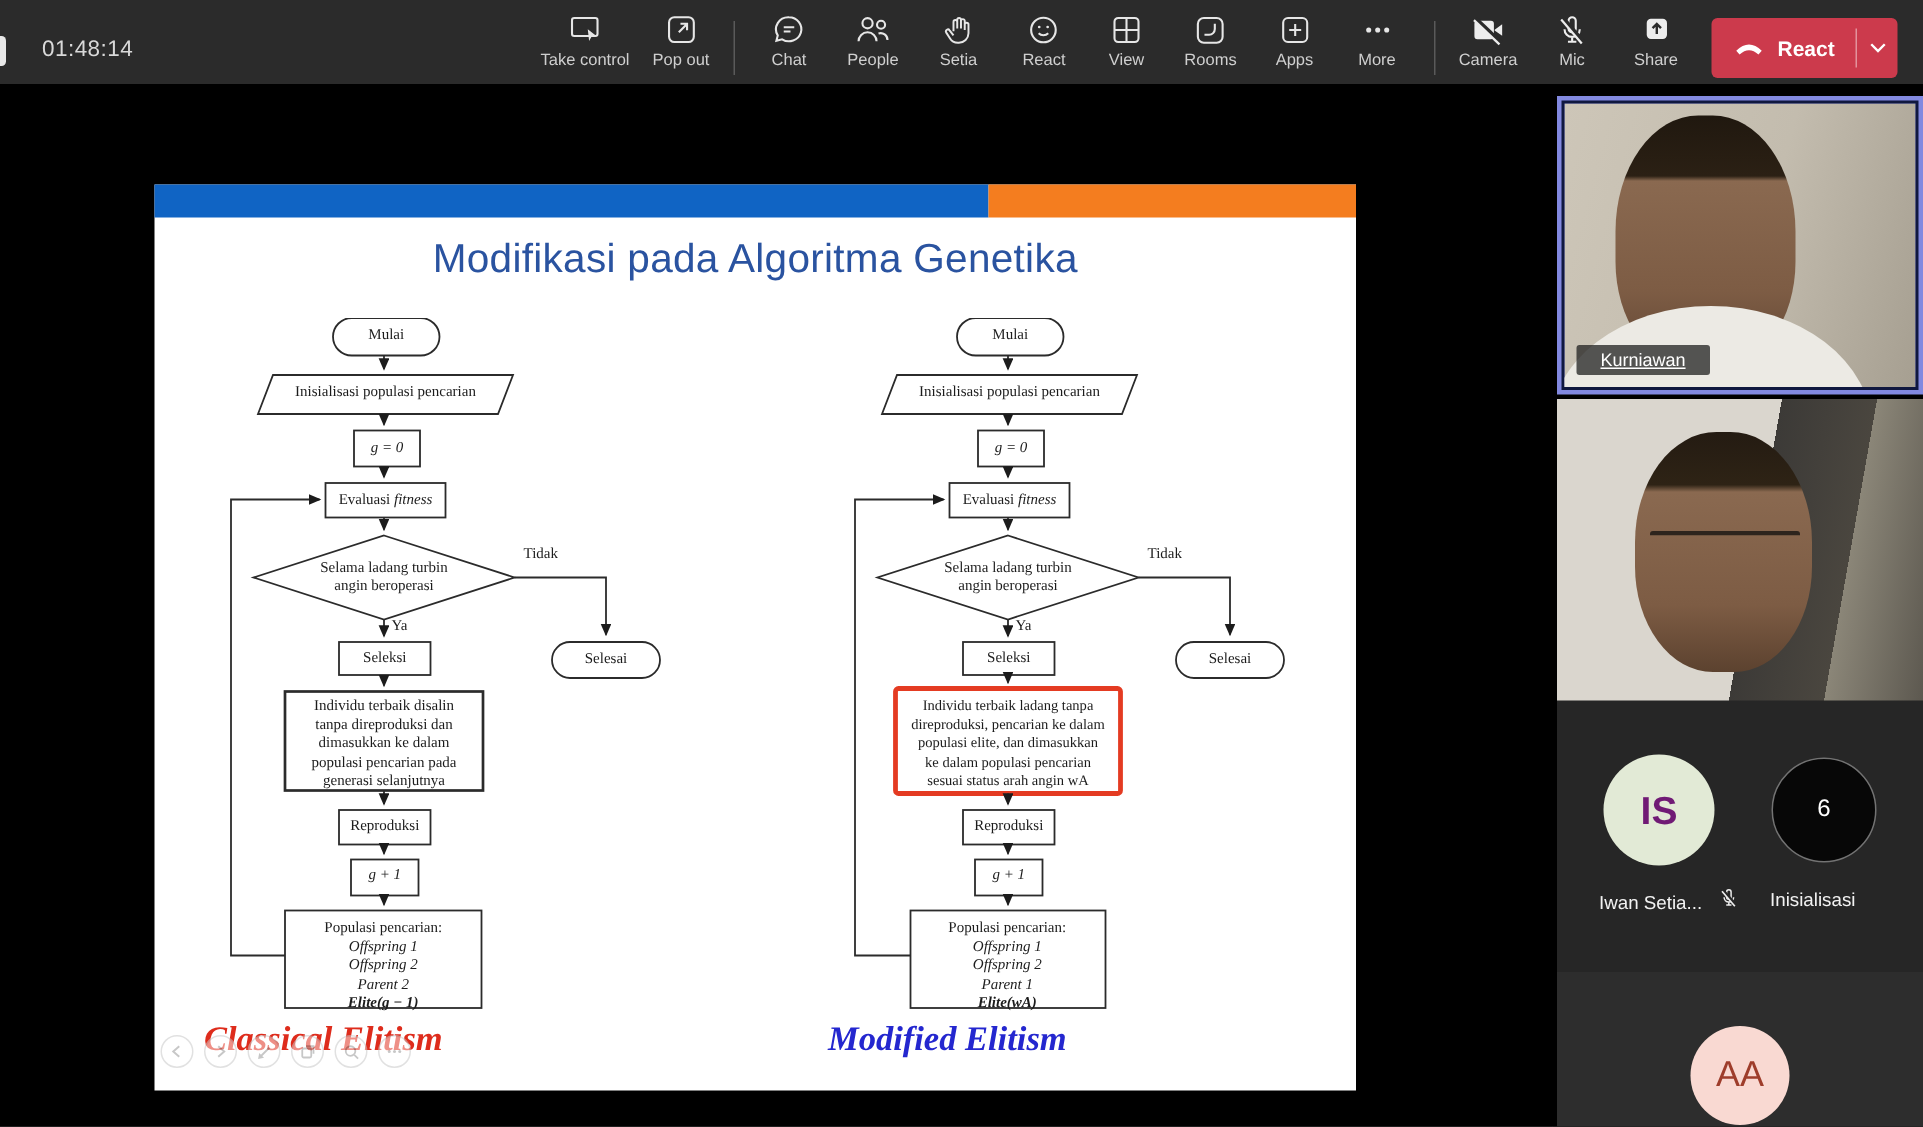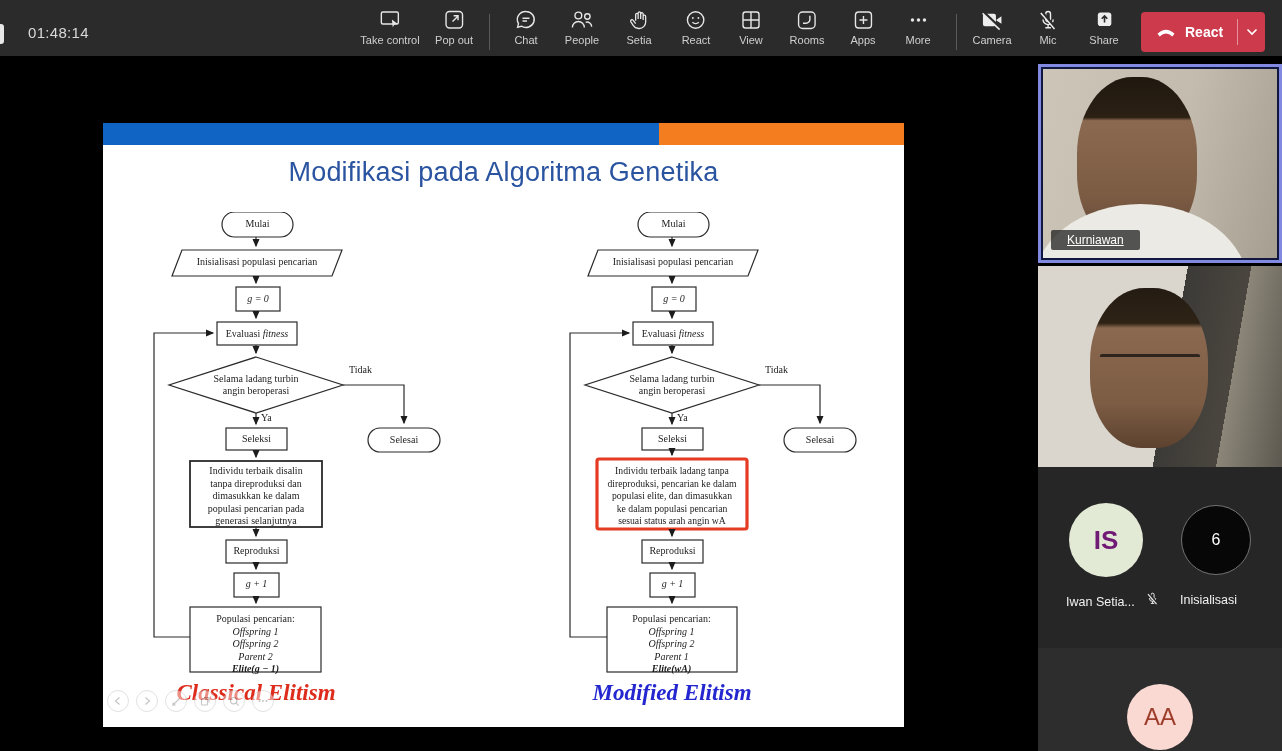--- a/index.html
+++ b/index.html
@@ -47,21 +47,21 @@
   .fc-ya      { left:158px; top:200px; width:30px; text-align:left; }
   .fc-seleksi { left:123px; top:221px; width:61px; }
   .fc-selesai { left:265px; top:222px; width:72px; }
   .fc-big     { line-height:12.6px; }
   .chart-left  .fc-big { left:87px; top:253px; width:132px; }
   .chart-right .fc-big { left:80px; top:253px; width:146px; font-size:9.7px; }
   .fc-repro   { left:123px; top:333px; width:61px; }
   .fc-g1      { left:131px; top:366px; width:45px; font-style:italic; }
   .fc-pop     { left:87px;  top:401px; width:131px; line-height:12.6px; }
   .fc-pop .bi { font-style:italic; font-weight:bold; }
-  .fc-caption { position:absolute; top:468px; left:33px; width:240px; text-align:center;
+  .fc-caption { position:absolute; top:468px; left:33px; width:240px; 
                 font-family:"Liberation Serif", serif; font-style:italic; font-size:23px; font-weight:bold; }
 
   
   .navdock { position:absolute; left:4px; top:567px; display:flex; gap:7px; opacity:.55; }
   .nav-c { width:22px; height:22px; border-radius:50%; background:rgba(255,255,255,.85);
            border:1px solid #c9c9c9; display:flex; align-items:center; justify-content:center; cursor:pointer; }
 
   
   .sidebar { position:absolute; left:1035px; top:64px; width:247px; height:687px; background:#000; }
   .tile1 { position:absolute; left:3px; top:0; width:244px; height:199px; background:#8289e0; padding:3px; }

